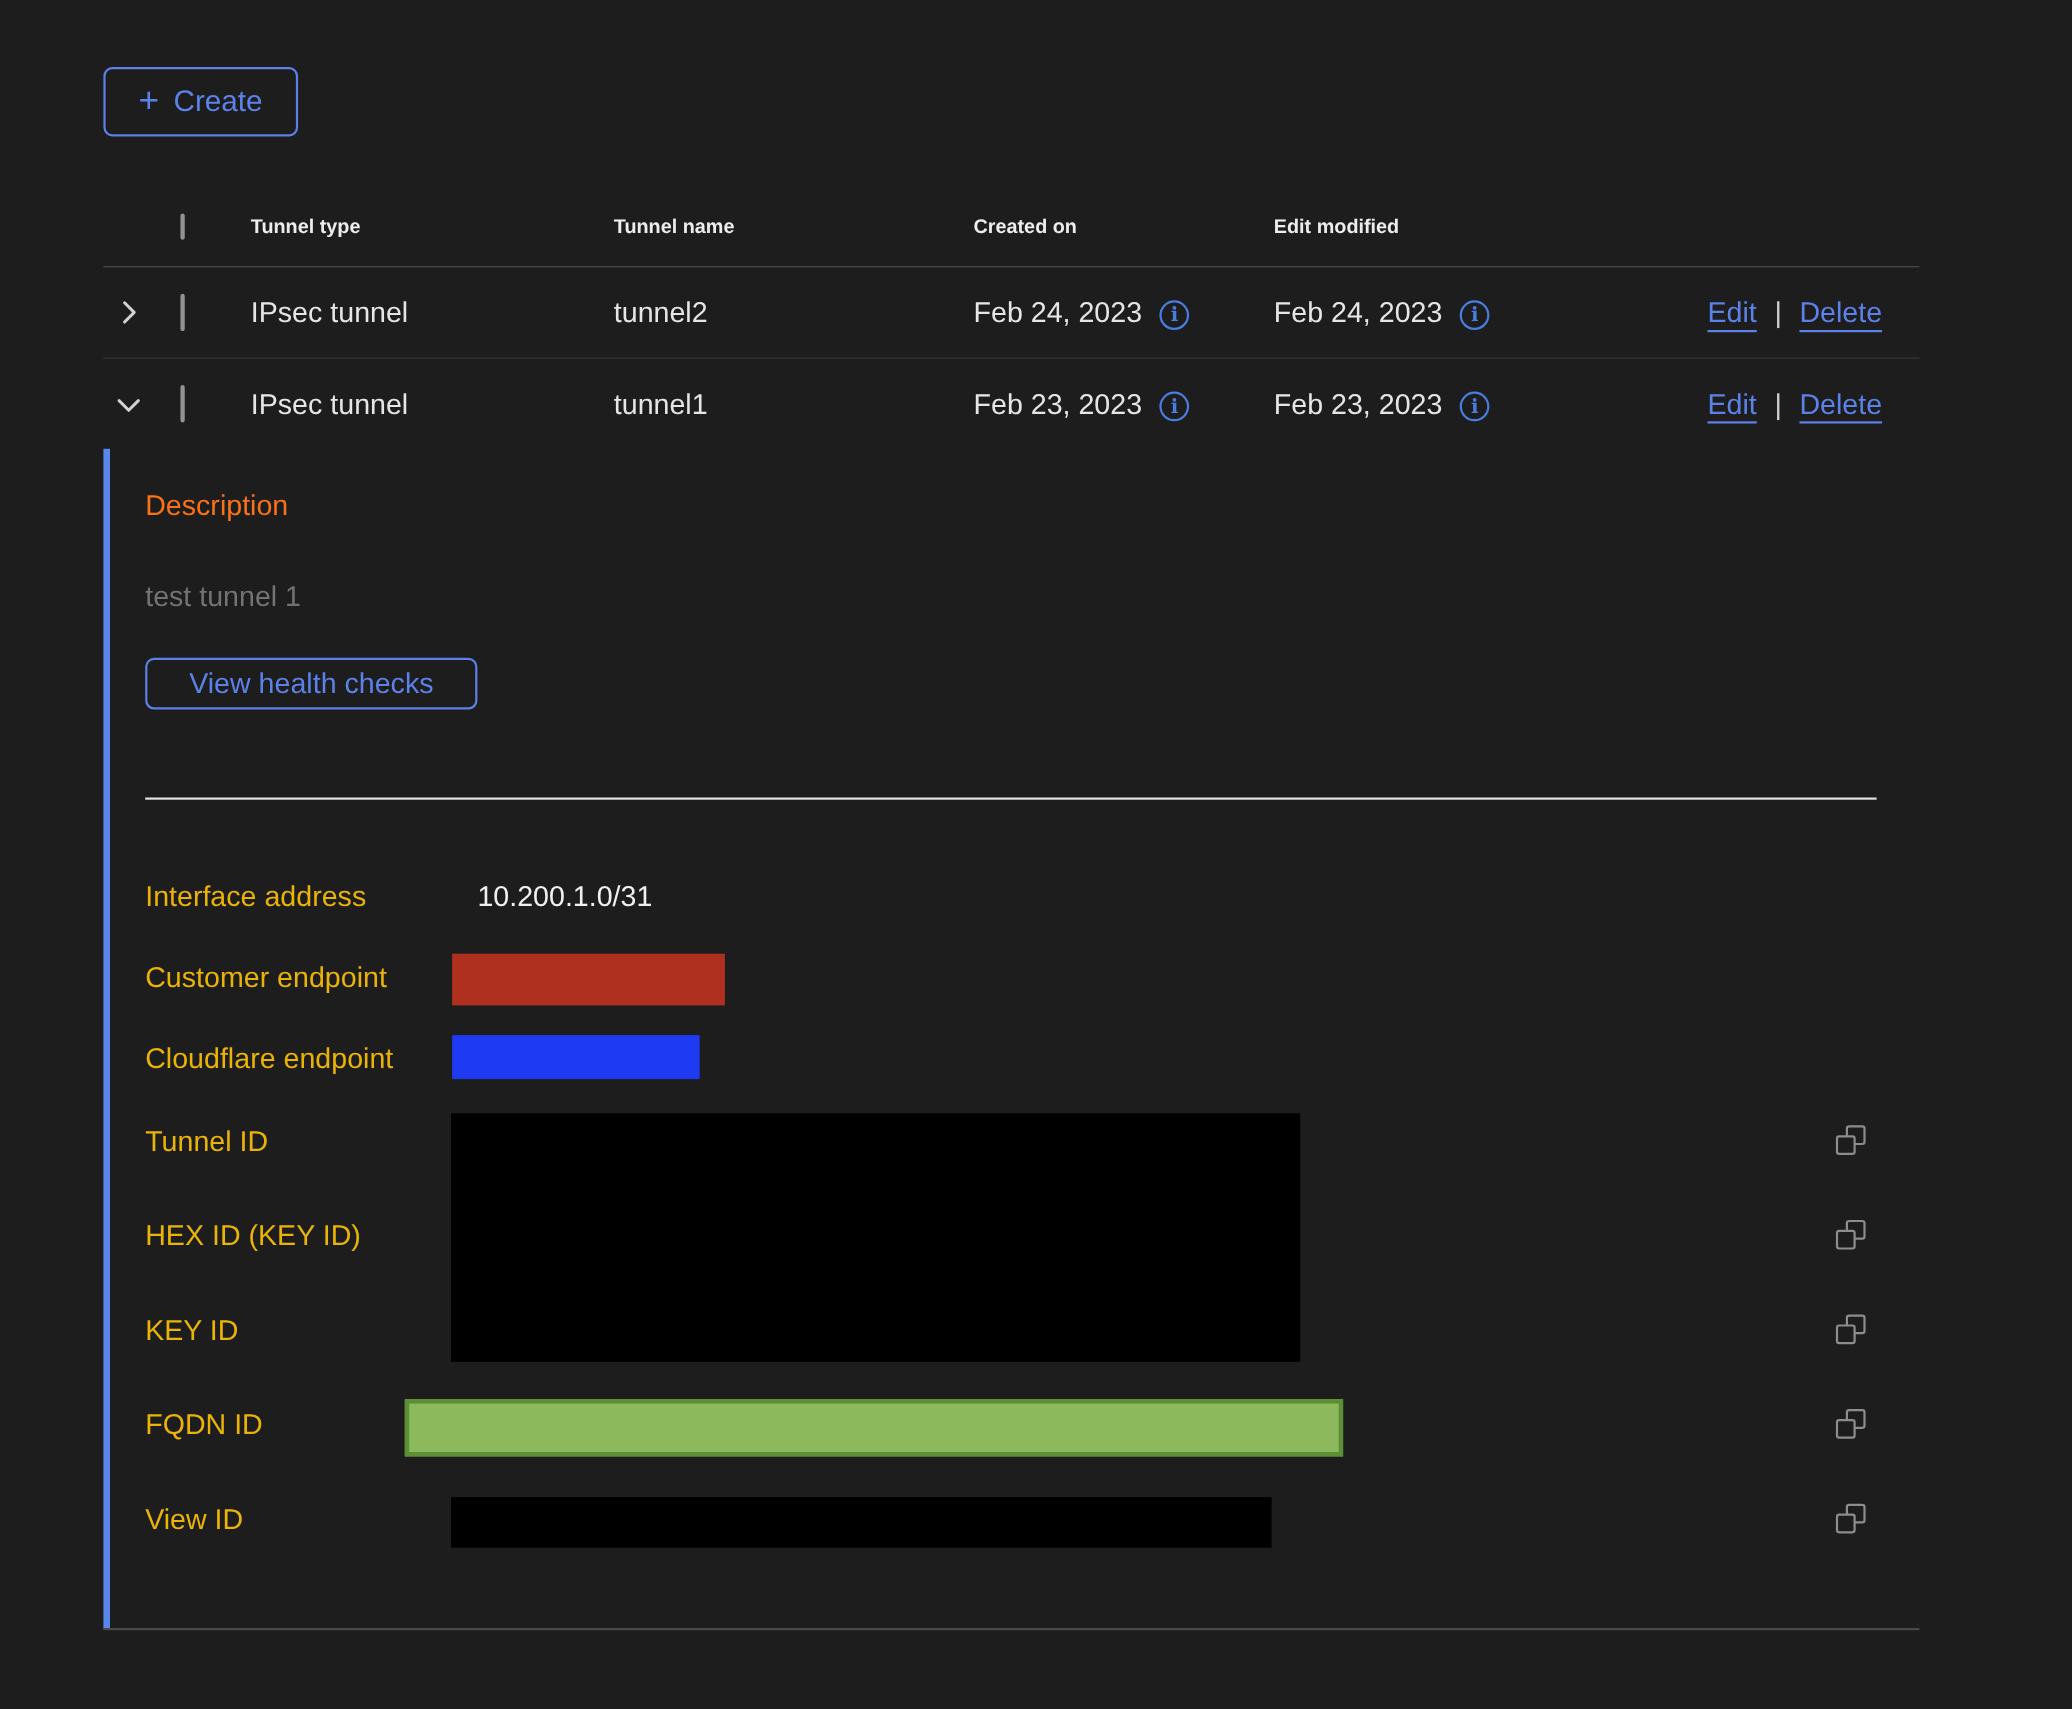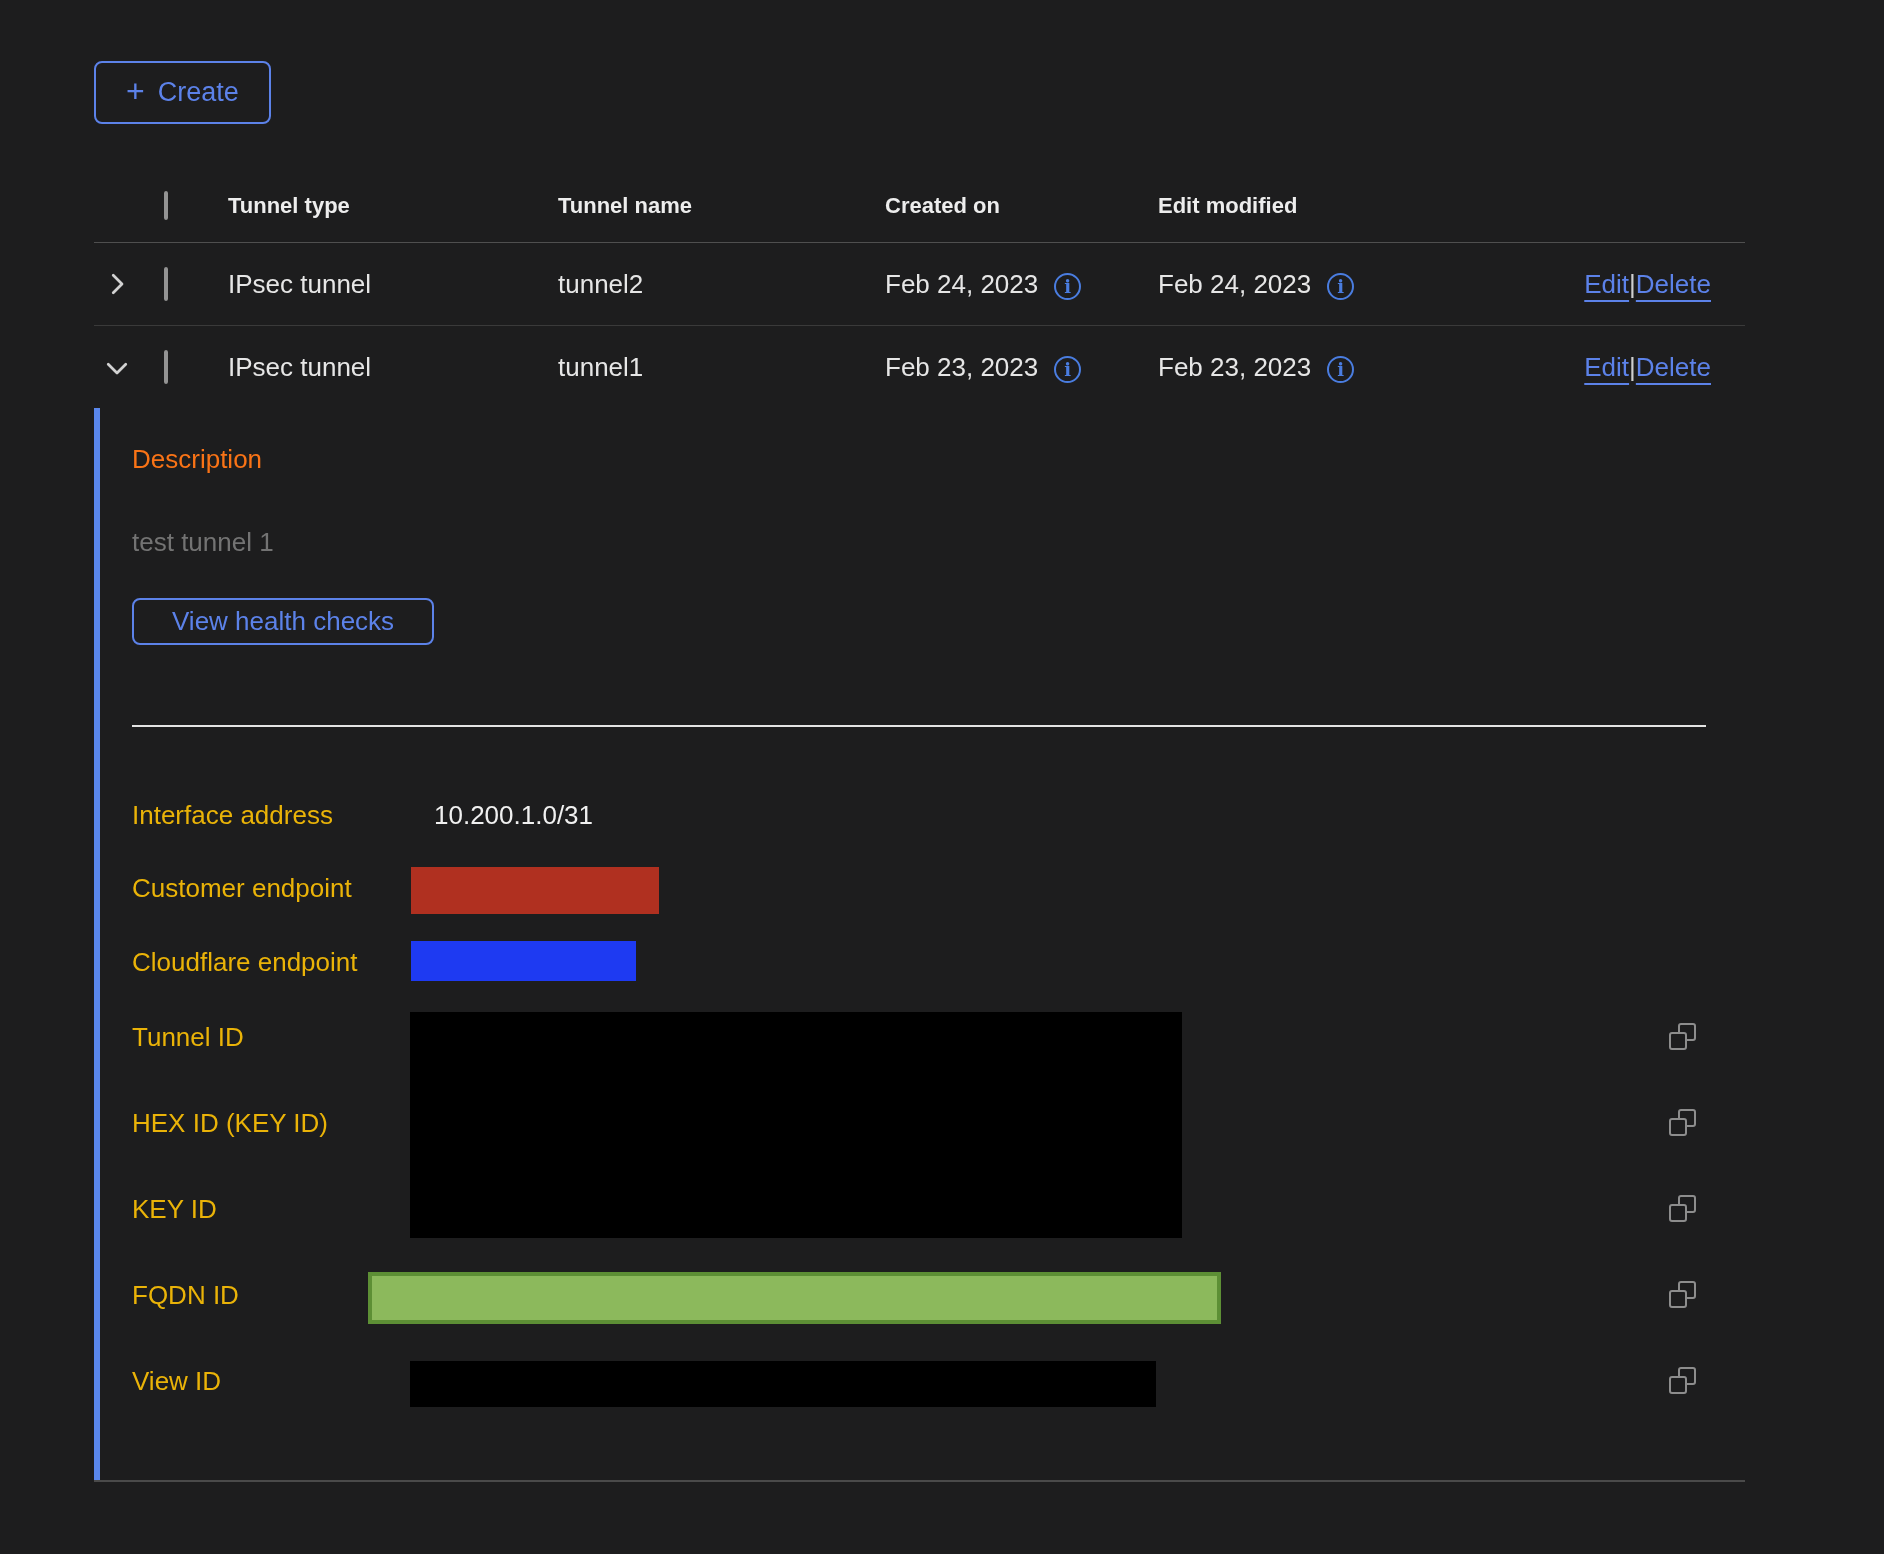--- a/index.html
+++ b/index.html
@@ -24,37 +24,37 @@
   }
   .create-btn .plus { font-size: 32px; font-weight: 300; line-height: 1; position: relative; top: -2px; }
 
   
   .tunnel-table { position: absolute; left: 94px; top: 170px; width: 1651px; }
   .t-row {
     display: grid;
     grid-template-columns: 70px 64px 330px 327px 273px 266px 1fr;
     align-items: center;
   }
-  .t-head { height: 73px; border-bottom: 1px solid #4f4f4f; font-weight: 700; color: #ededed; font-size: 22px; }
+  .t-head { height: 73px; border-bottom: 1px solid #4f4f4f; font-weight: 700; color: #ededed; font-size: 18px; }
   .t-body-row { height: 83px; font-size: 26px; color: #e6e6e6; }
   .t-body-row.bordered { border-bottom: 1px solid #3a3a3a; }
   .chev-cell { padding-left: 8px; display: flex; align-items: center; cursor: pointer; }
   .checkbox {
     width: 27px; height: 27px; border: 2px solid #939393; border-radius: 7px;
     background: #050505; cursor: pointer;
   }
   .date-cell { display: flex; align-items: flex-end; }
   .info-icon {
     display: inline-flex; align-items: center; justify-content: center;
     width: 27px; height: 27px; margin-left: 16px;
     border: 2px solid #4a7de0; border-radius: 50%;
     color: #4a7de0; font-size: 18px; font-weight: 700;
     font-family: "DejaVu Serif", serif; cursor: pointer; flex: 0 0 auto;
   }
-  .actions-cell { display: flex; align-items: center; justify-content: flex-end; padding-right: 34px; }
+  .actions-cell { display: flex; align-items: center; justify-content: flex-end; padding-right: 34px; gap: 16px; }
   .link {
     color: #5c82e9; text-decoration: underline; text-underline-offset: 7px;
     text-decoration-thickness: 2px; cursor: pointer; font-size: 26px;
   }
   .pipe { color: #cfcfcf; font-size: 26px; }
 
   
   .left-bar { position: absolute; left: 94px; top: 408px; width: 6px; height: 1073px; background: #5a87ec; }
   .desc-label { position: absolute; left: 132px; top: 444px; font-size: 26px; color: #f97316; font-weight: 500; }
   .desc-text  { position: absolute; left: 132px; top: 527px; font-size: 26px; color: #737373; }

